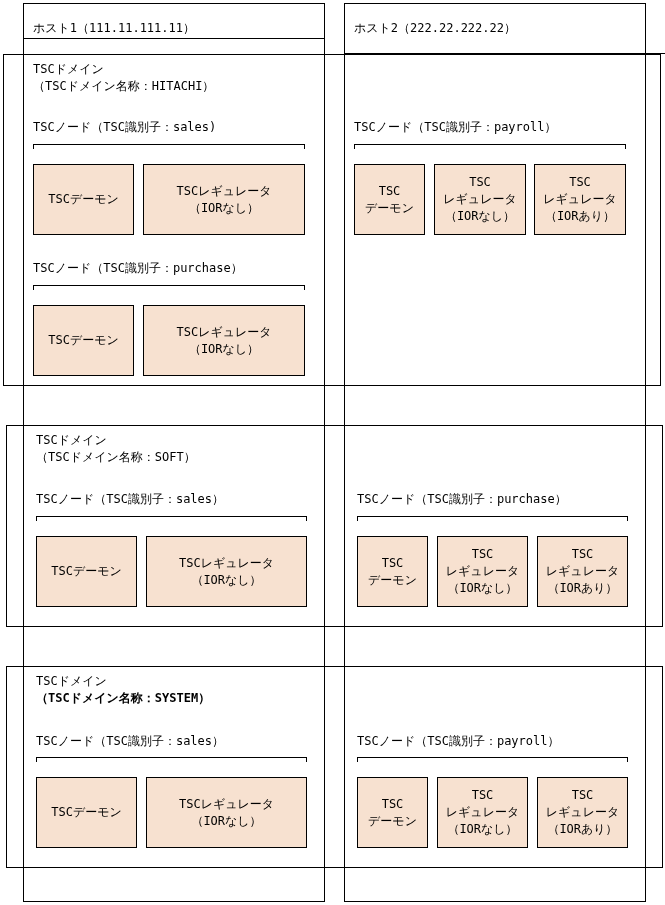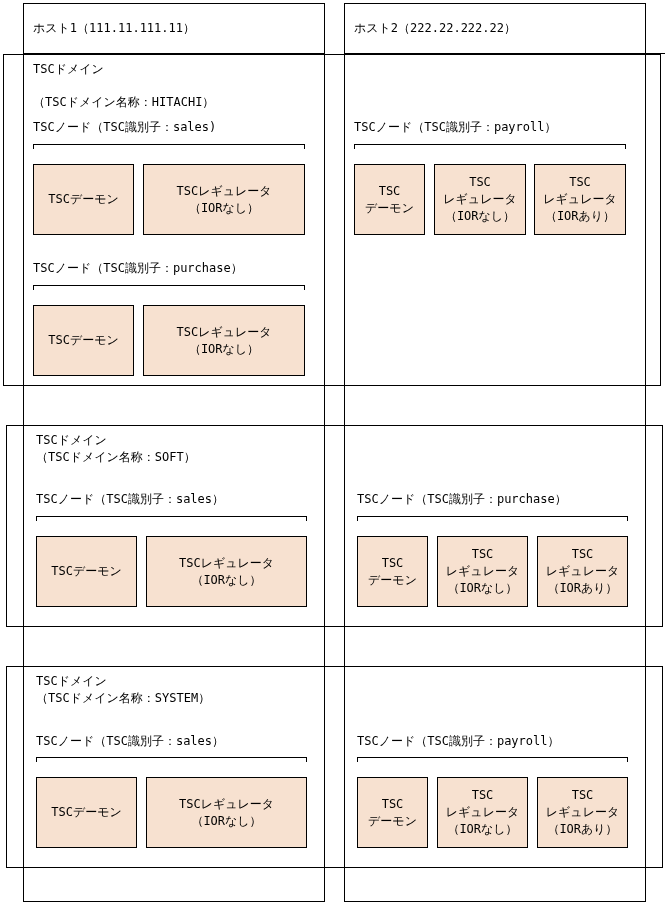--- a/index.html
+++ b/index.html
@@ -13,31 +13,31 @@
   .bracket { position:absolute; border-top:1px solid #000; border-left:1px solid #000; border-right:1px solid #000; height:5px; box-sizing:border-box; }
   .comp { position:absolute; box-sizing:border-box; border:1px solid #000; background:#F7E1D0;
           display:flex; flex-direction:column; align-items:center; justify-content:center;
           text-align:center; line-height:17px; font-size:12px; }
   .comp span { display:block; white-space:nowrap; }
 </style>
 </head>
 <body>
 
 <div class="abs host" style="left:23px;top:3px;width:302px;height:899px;"></div>
-<div class="abs host-hdr" style="left:23px;top:3px;width:302px;height:51px;">
+<div class="abs host-hdr" style="left:23px;top:3px;width:302px;height:36px;">
   <span class="lbl" style="left:10px;top:17px;">ホスト1（111.11.111.11）</span>
 </div>
 <div class="abs host" style="left:344px;top:3px;width:302px;height:899px;"></div>
 <div class="abs host-hdr" style="left:344px;top:3px;width:351px;height:51px;">
   <span class="lbl" style="left:10px;top:17px;">ホスト2（222.22.222.22）</span>
 </div>
 
 <div class="abs domain" style="left:3px;top:54px;width:658px;height:332px;"></div>
 <span class="lbl" style="left:33px;top:61px;">TSCドメイン</span>
-<span class="lbl" style="left:33px;top:94px;text-align:center;">（TSCドメイン名称：HITACHI）</span>
+<span class="lbl" style="left:33px;top:78px;text-align:center;">（TSCドメイン名称：HITACHI）</span>
 
 <span class="lbl" style="left:33px;top:119px;">TSCノード（TSC識別子：sales)</span>
 <div class="bracket" style="left:33px;top:144px;width:272px;"></div>
 <div class="comp" style="left:33px;top:164px;width:101px;height:71px;">
   <span>TSCデーモン</span>
 </div>
 <div class="comp" style="left:143px;top:164px;width:162px;height:71px;">
   <span>TSCレギュレータ</span>
   <span>（IORなし）</span>
 </div>
@@ -95,21 +95,21 @@
   <span>（IORなし）</span>
 </div>
 <div class="comp" style="left:537px;top:536px;width:91px;height:71px;">
   <span>TSC</span>
   <span>レギュレータ</span>
   <span>（IORあり）</span>
 </div>
 
 <div class="abs domain" style="left:6px;top:666px;width:657px;height:202px;"></div>
 <span class="lbl" style="left:36px;top:673px;">TSCドメイン</span>
-<span class="lbl" style="left:36px;top:690px;">（TSCドメイン名称：SYSTEM）</span>
+<span class="lbl" style="left:36px;top:690px;font-weight:bold;">（TSCドメイン名称：SYSTEM）</span>
 
 <span class="lbl" style="left:36px;top:733px;">TSCノード（TSC識別子：sales）</span>
 <div class="bracket" style="left:36px;top:757px;width:271px;"></div>
 <div class="comp" style="left:36px;top:777px;width:101px;height:71px;">
   <span>TSCデーモン</span>
 </div>
 <div class="comp" style="left:146px;top:777px;width:161px;height:71px;">
   <span>TSCレギュレータ</span>
   <span>（IORなし）</span>
 </div>

